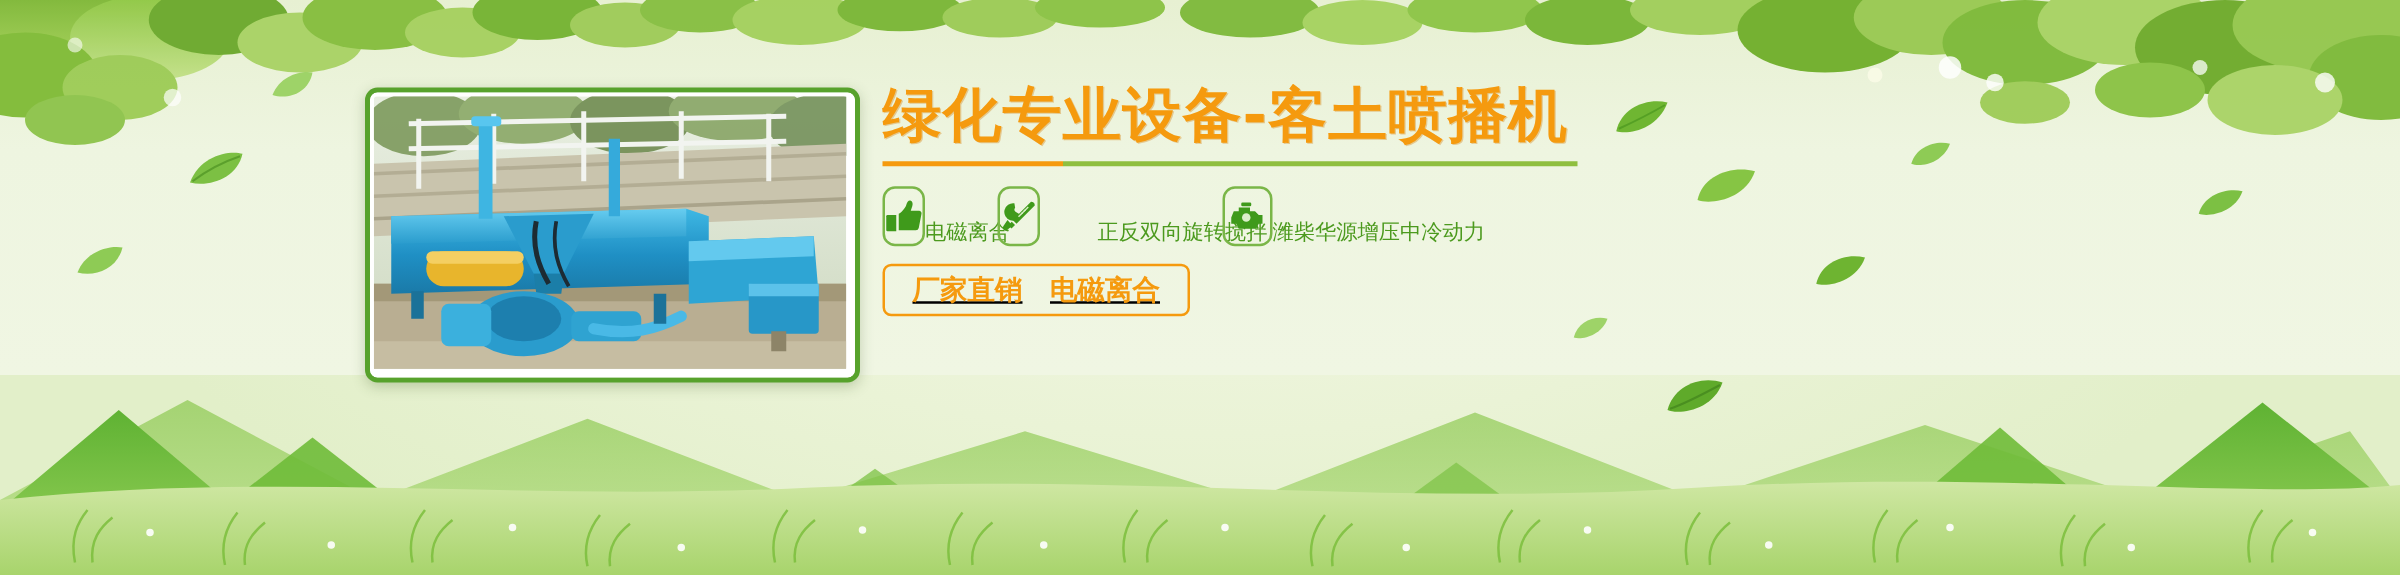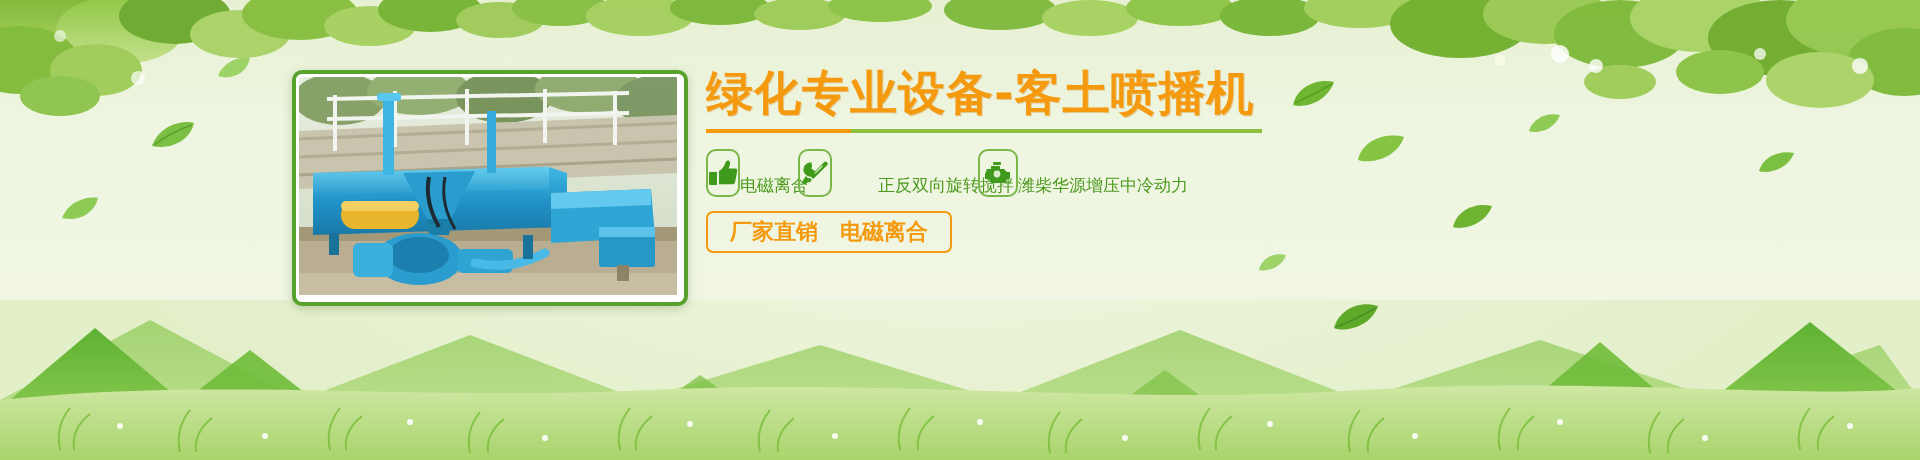--- a/index.html
+++ b/index.html
@@ -54,21 +54,21 @@
   .icon-box{
     width:48px;height:44px;border:2px solid #7ab648;border-radius:10px;
     display:flex;align-items:center;justify-content:center;background:transparent;
   }
   .feature .lbl{
     margin-top:7px;font-size:17px;color:#4c9a1e;white-space:nowrap;
     font-family:"DejaVu Sans","Liberation Sans",sans-serif;
   }
   .cta-row{
     margin-top:14px;display:inline-flex;align-items:stretch;
-    border:2px solid #f59a0e;border-radius:7px;overflow:hidden;height:38px;
+    border:2px solid #f59a0e;border-radius:7px;overflow:hidden;height:38px;text-decoration:underline;
   }
   .cta-text{
     display:flex;align-items:center;gap:22px;padding:0 22px;
     font-size:22px;font-weight:bold;color:#f59a0e;white-space:nowrap;
     font-family:"DejaVu Sans","Liberation Sans",sans-serif;
   }
   .cta-btn{
     display:flex;align-items:center;justify-content:center;padding:0 16px;
     background:#f59a0e;color:#ffffff;font-size:22px;font-weight:bold;white-space:nowrap;
     font-family:"DejaVu Sans","Liberation Sans",sans-serif;cursor:pointer;

